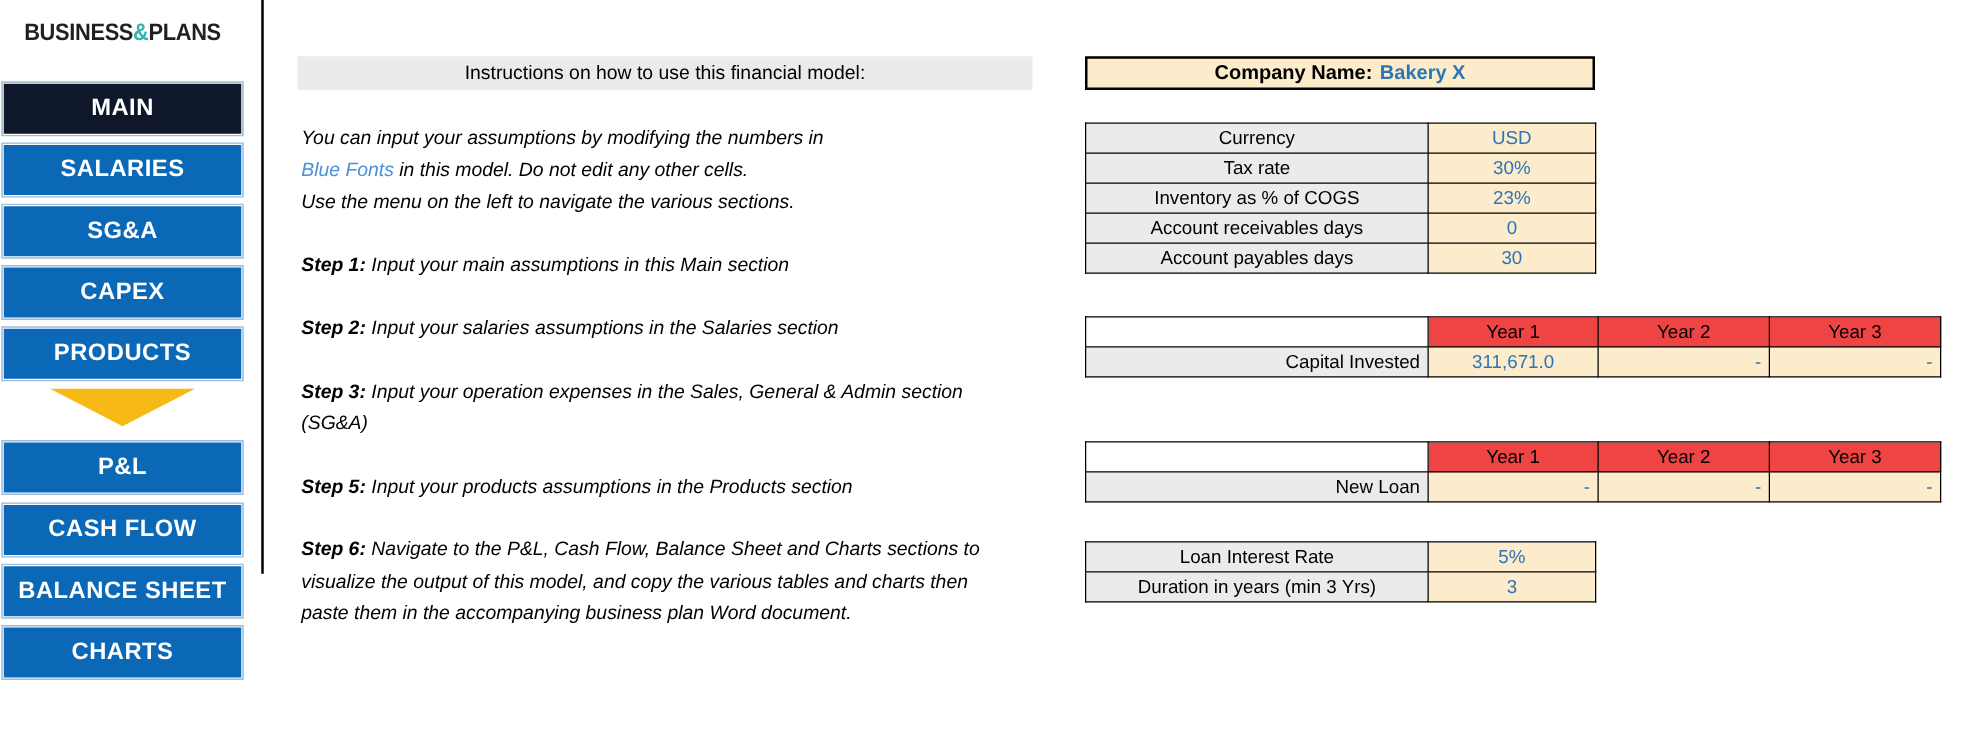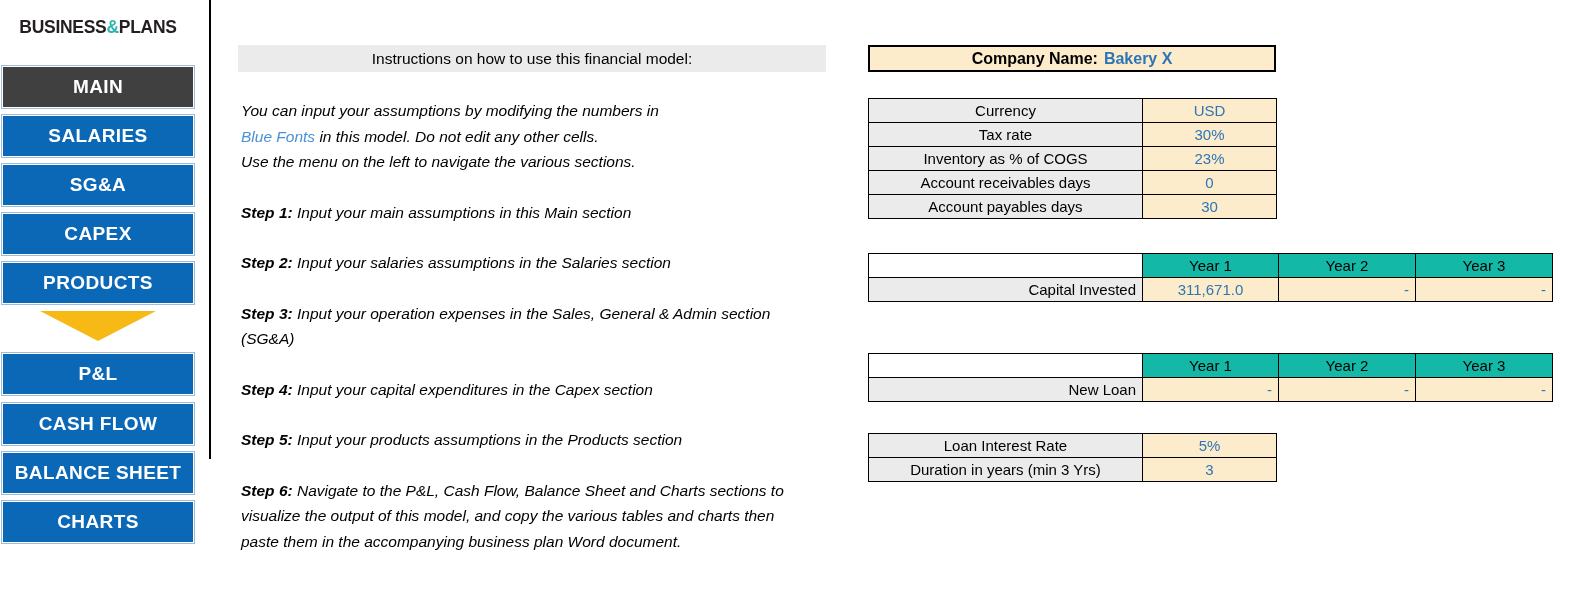--- a/index.html
+++ b/index.html
@@ -53,21 +53,21 @@
     display: flex;
     align-items: center;
     justify-content: center;
     color: #ffffff;
     font-weight: bold;
     font-size: 19px;
     letter-spacing: 0.4px;
     background: #0b68b7;
     user-select: none;
   }
-  .navbtn.active { background: #404040; }
+  .navbtn.active { background: #0f172a; }
 
   #nav-arrow {
     position: absolute;
     left: 40px;
     top: 311px;
     width: 0; height: 0;
     border-left: 58px solid transparent;
     border-right: 58px solid transparent;
     border-top: 30px solid #f7b916;
   }
@@ -143,21 +143,21 @@
     text-align: center;
     color: #2e75b6;
   }
   td.val-right {
     background: #fceccb;
     text-align: right;
     padding-right: 20px;
     color: #2e75b6;
   }
   td.hdr {
-    background: #14b8a6;
+    background: #ef4444;
     text-align: center;
     color: #000;
   }
   td.blank {
     background: #ffffff;
     border: none;
   }
 
   
   #tbl-assumptions { left: 868px; top: 98px; }
@@ -211,21 +211,20 @@
 <div id="instr-body">
   <div class="intro">
     <span>You can input your assumptions by modifying the numbers in</span><br>
     <span class="blue">Blue Fonts</span><span> in this model. Do not edit any other cells.</span><br>
     <span>Use the menu on the left to navigate the various sections.</span>
   </div>
 
   <div class="step"><span class="lbl">Step 1:</span><span> Input your main assumptions in this Main section</span></div>
   <div class="step"><span class="lbl">Step 2:</span><span> Input your salaries assumptions in the Salaries section</span></div>
   <div class="step"><span class="lbl">Step 3:</span><span> Input your operation expenses in the Sales, General &amp; Admin section (SG&amp;A)</span></div>
-  <div class="step"><span class="lbl">Step 4:</span><span> Input your capital expenditures in the Capex section</span></div>
   <div class="step"><span class="lbl">Step 5:</span><span> Input your products assumptions in the Products section</span></div>
   <div class="step"><span class="lbl">Step 6:</span><span> Navigate to the P&amp;L, Cash Flow, Balance Sheet and Charts sections to visualize the output of this model, and copy the various tables and charts then paste them in the accompanying business plan Word document.</span></div>
 </div>
 
 <div id="company-box">
   <span>Company Name:</span>
     <span class="cval">Bakery X</span>
 </div>
 
 <table class="xl" id="tbl-assumptions">

